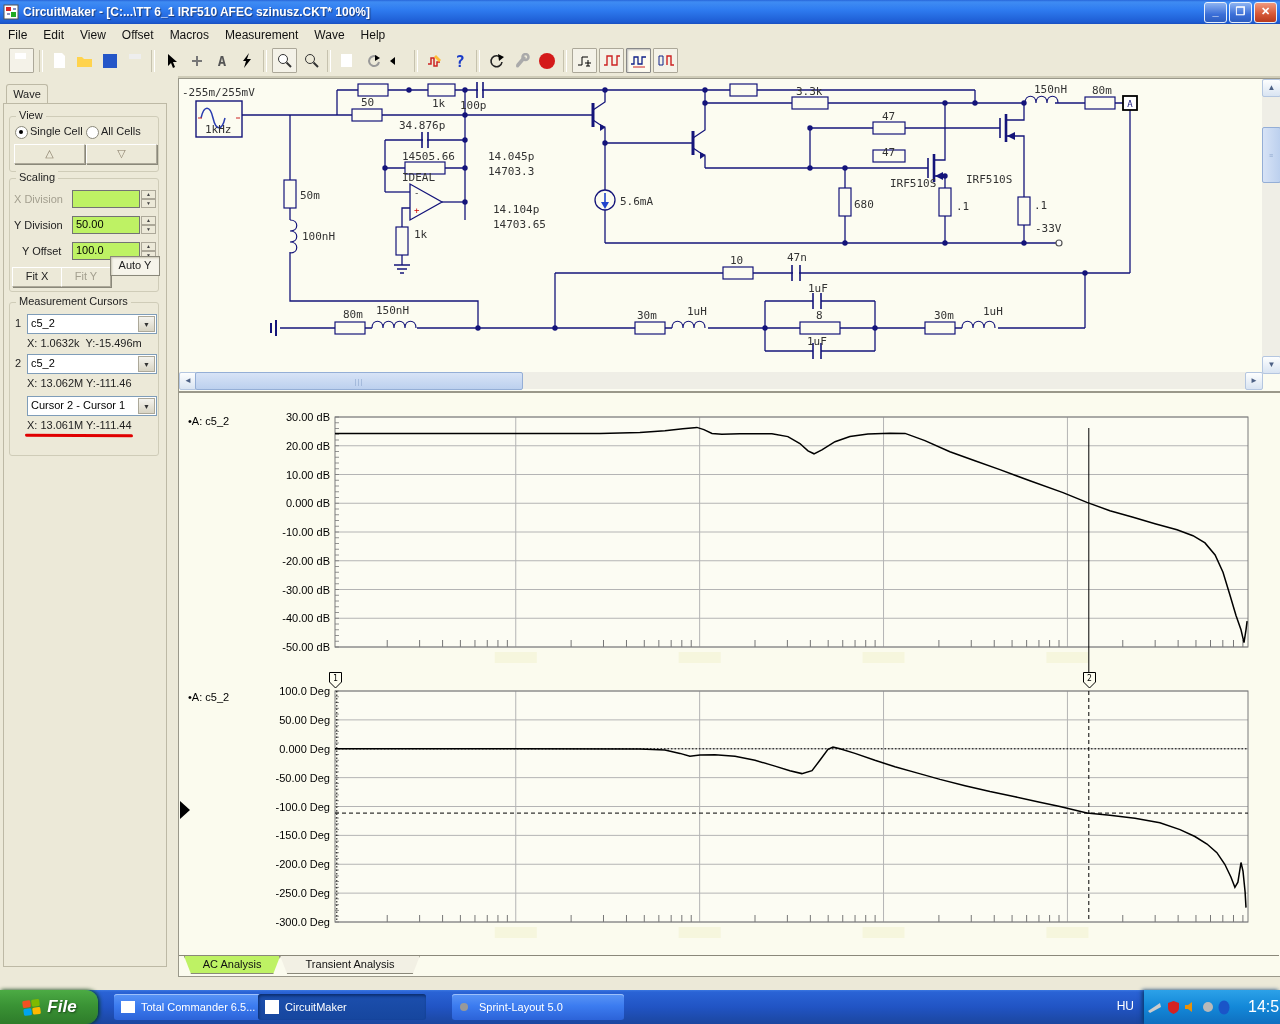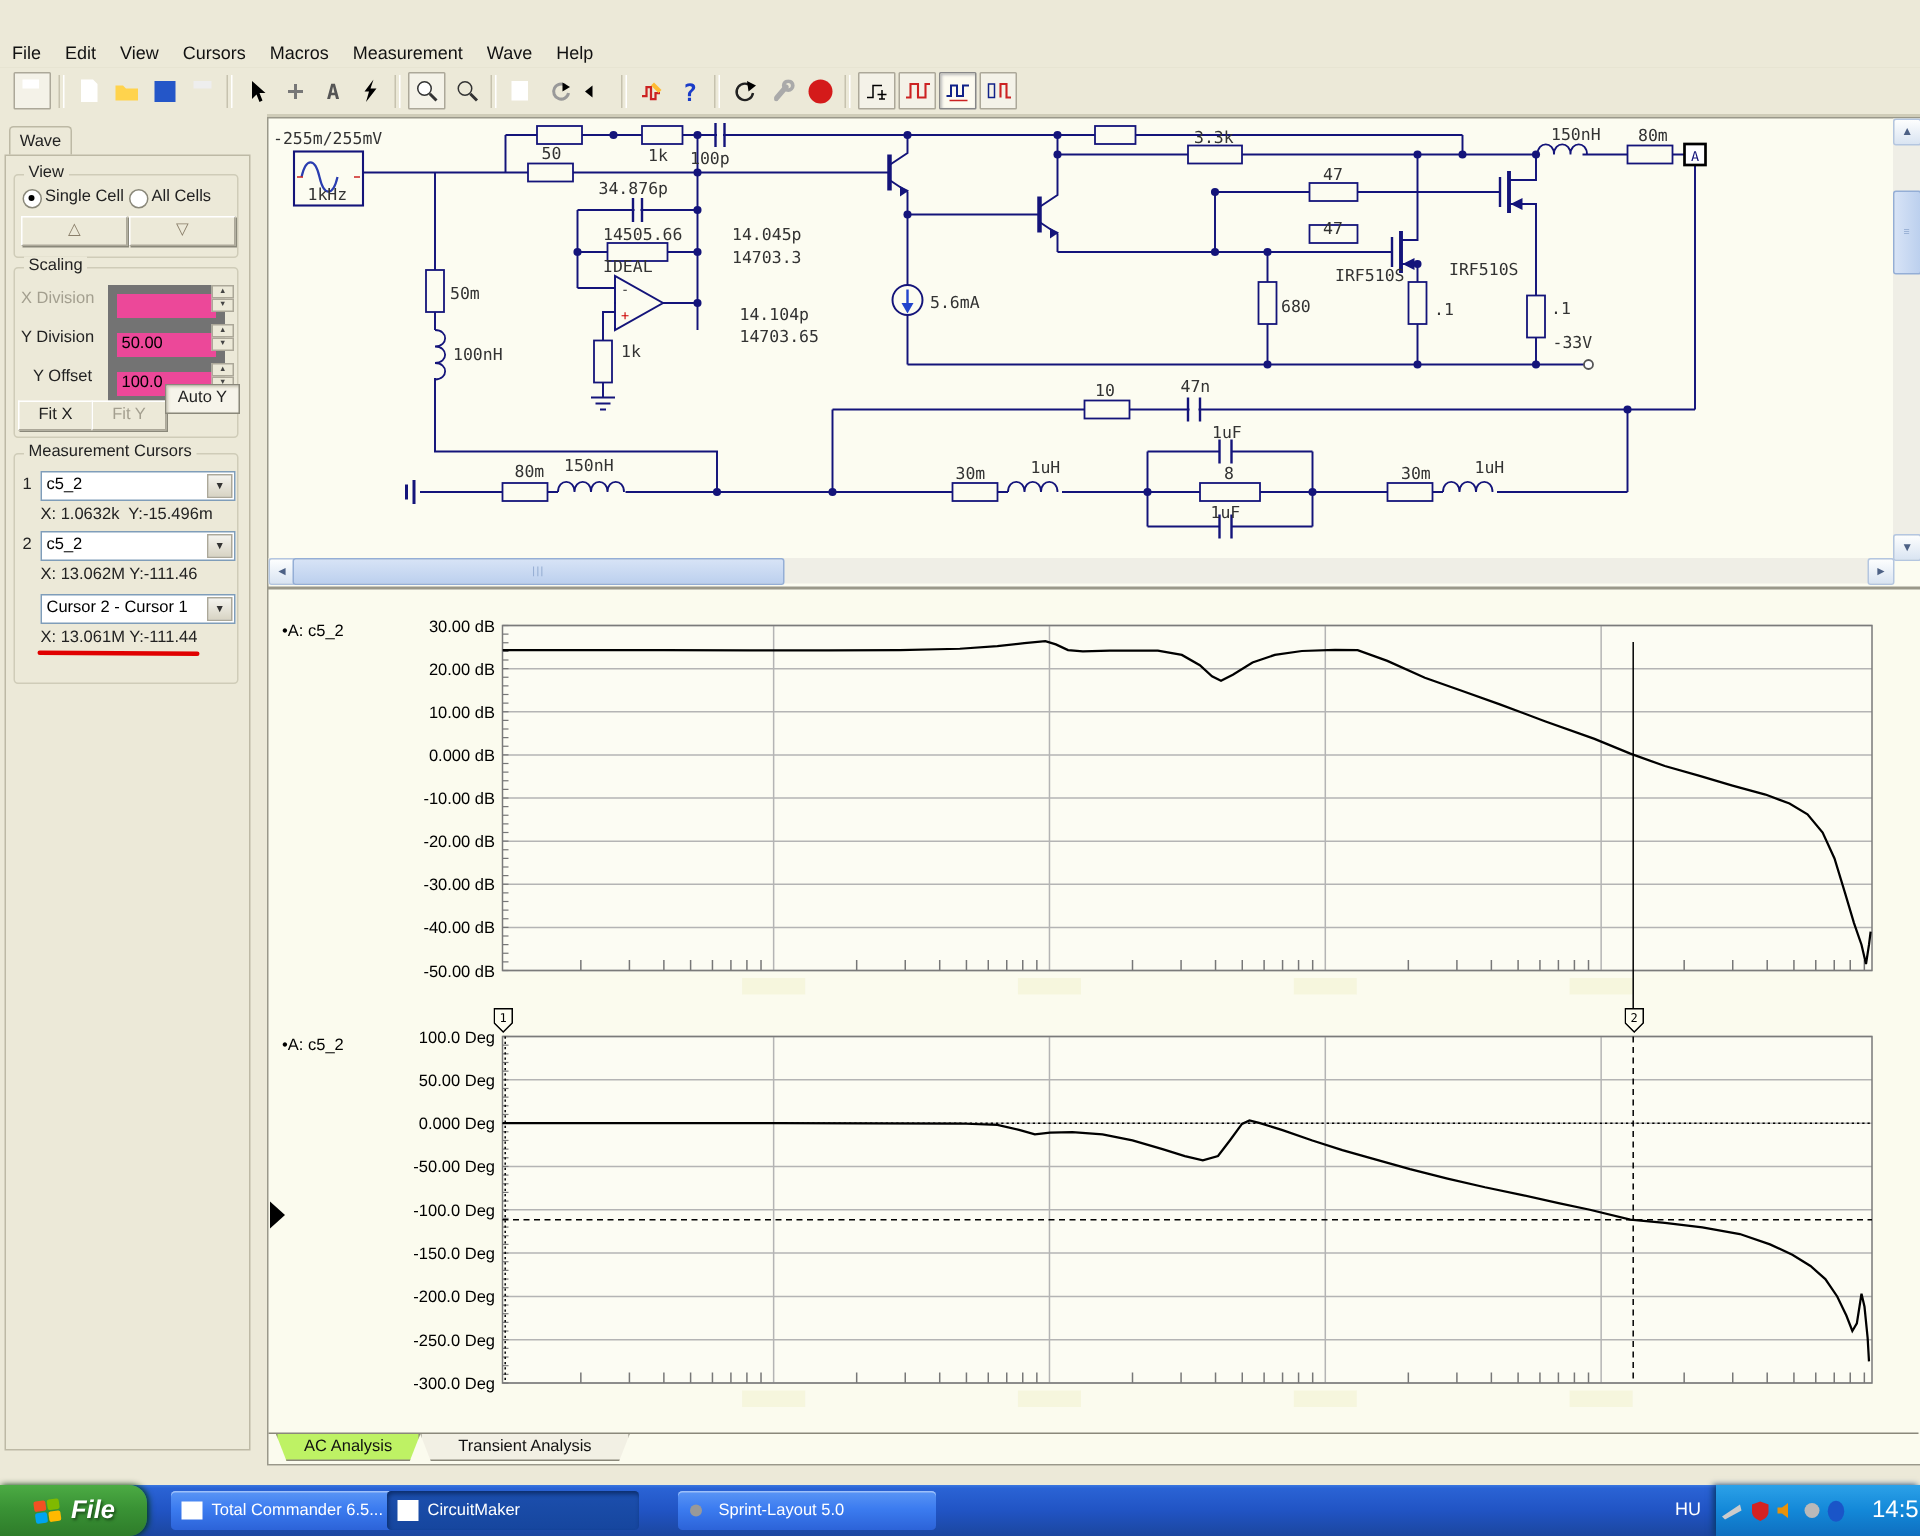--- a/index.html
+++ b/index.html
@@ -23,21 +23,21 @@
     display:flex;align-items:center;}
   .tb-sep{width:2px;height:22px;border-left:1px solid #c6c2ae;border-right:1px solid #fff;margin:0 4px;}
   .tb-btn{width:23px;height:23px;display:flex;align-items:center;justify-content:center;margin:0 1px;}
   .tb-boxed{border:1px solid #aca899;background:#f4f2e8;border-radius:1px;}
   .tb-pressed{border:1px solid #888;background:#fdfbf0;box-shadow:inset 1px 1px 2px #bbb;}
   
   .group{position:absolute;border:1px solid #cfccb8;border-radius:3px;}
   .group-legend{position:absolute;top:-8px;left:6px;background:#ece9d8;padding:0 3px;font-size:11px;color:#222;}
   .lbl{font-size:11px;color:#222;}
   .lbl-dis{color:#a39f8f;}
-  .txt{position:absolute;background:#ec4899;border:6px solid #737373;font-size:11px;color:#000;padding:1px 3px;}
+  .txt{position:absolute;background:#bef264;border:1px solid #737373;font-size:11px;color:#000;padding:1px 3px;}
   .spin{position:absolute;width:15px;height:18px;display:flex;flex-direction:column;}
   .spin div{flex:1;background:#ece9d8;border:1px solid #aca899;font-size:5px;line-height:7px;text-align:center;color:#444;}
   .btn3d{position:absolute;background:#ece9d8;border:1px solid #aca899;border-top-color:#fff;border-left-color:#fff;
     box-shadow:1px 1px 0 #8a887a;font-size:11px;color:#222;text-align:center;}
   .btn-pressed{border:1px solid #8a887a;box-shadow:inset 1px 1px 2px #c8c5b2;background:#f6f4ea;}
   .btn-dis{color:#a39f8f;}
   .radio{position:absolute;width:11px;height:11px;border:1px solid #8a887a;border-radius:50%;background:#fff;}
   .radio.sel::after{content:"";position:absolute;left:2.5px;top:2.5px;width:4px;height:4px;border-radius:50%;background:#000;}
   .combo{position:absolute;background:#fff;border:1px solid #7f9db9;font-size:11px;color:#000;}
   .combo .cval{position:absolute;left:3px;top:2px;white-space:nowrap;}
@@ -74,26 +74,41 @@
   #clock{color:#fff;font-size:16px;margin-left:18px;}
   #lang{position:absolute;right:146px;top:9px;color:#fff;font-size:12px;}
   svg text{font-family:"DejaVu Sans Mono",monospace;}
   .ui-svg text{font-family:"Liberation Sans",sans-serif;}
 </style>
 </head>
 <body>
 
 <div id="screen">
 
+  <div id="titlebar" class="abs">
+    <span style="margin-left:3px;display:flex">
+      <svg width="16" height="16">
+          <rect x="1" y="1" width="14" height="14" fill="#fff" stroke="#555"></rect>
+          <rect x="3" y="3" width="5" height="4" fill="#d22"></rect>
+          <rect x="8" y="8" width="5" height="5" fill="#2a2"></rect>
+          <path d="M4 10 h3 M10 5 h3" stroke="#128" fill="none"></path>
+        </svg>
+    </span>
+    <span class="ttl">CircuitMaker - [C:...\TT 6_1 IRF510 AFEC szinusz.CKT* 100%]</span>
+    <span style="flex:1"></span>
+    <span class="cap-btn">_</span>
+    <span class="cap-btn">❐</span>
+    <span class="cap-btn cap-close" style="margin-right:3px">✕</span>
+  </div>
 
   <div id="menubar" class="abs">
       <span>File</span>
       <span>Edit</span>
       <span>View</span>
-      <span>Cursors</span>
+      <span>Offset</span>
       <span>Macros</span>
       <span>Measurement</span>
       <span>Wave</span>
       <span>Help</span>
     </div>
 
   <div id="toolbar" class="abs">
       <span style="width: 8px;"></span>
       <div class="tb-btn tb-boxed">
         <svg width="17" height="17">

